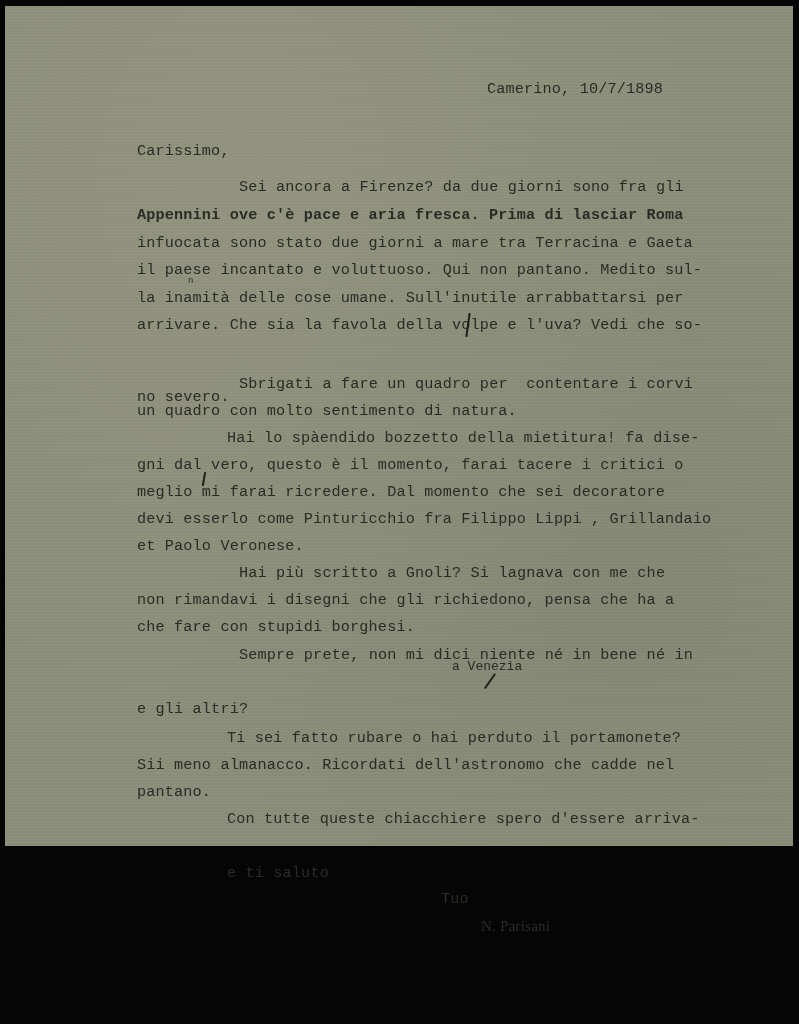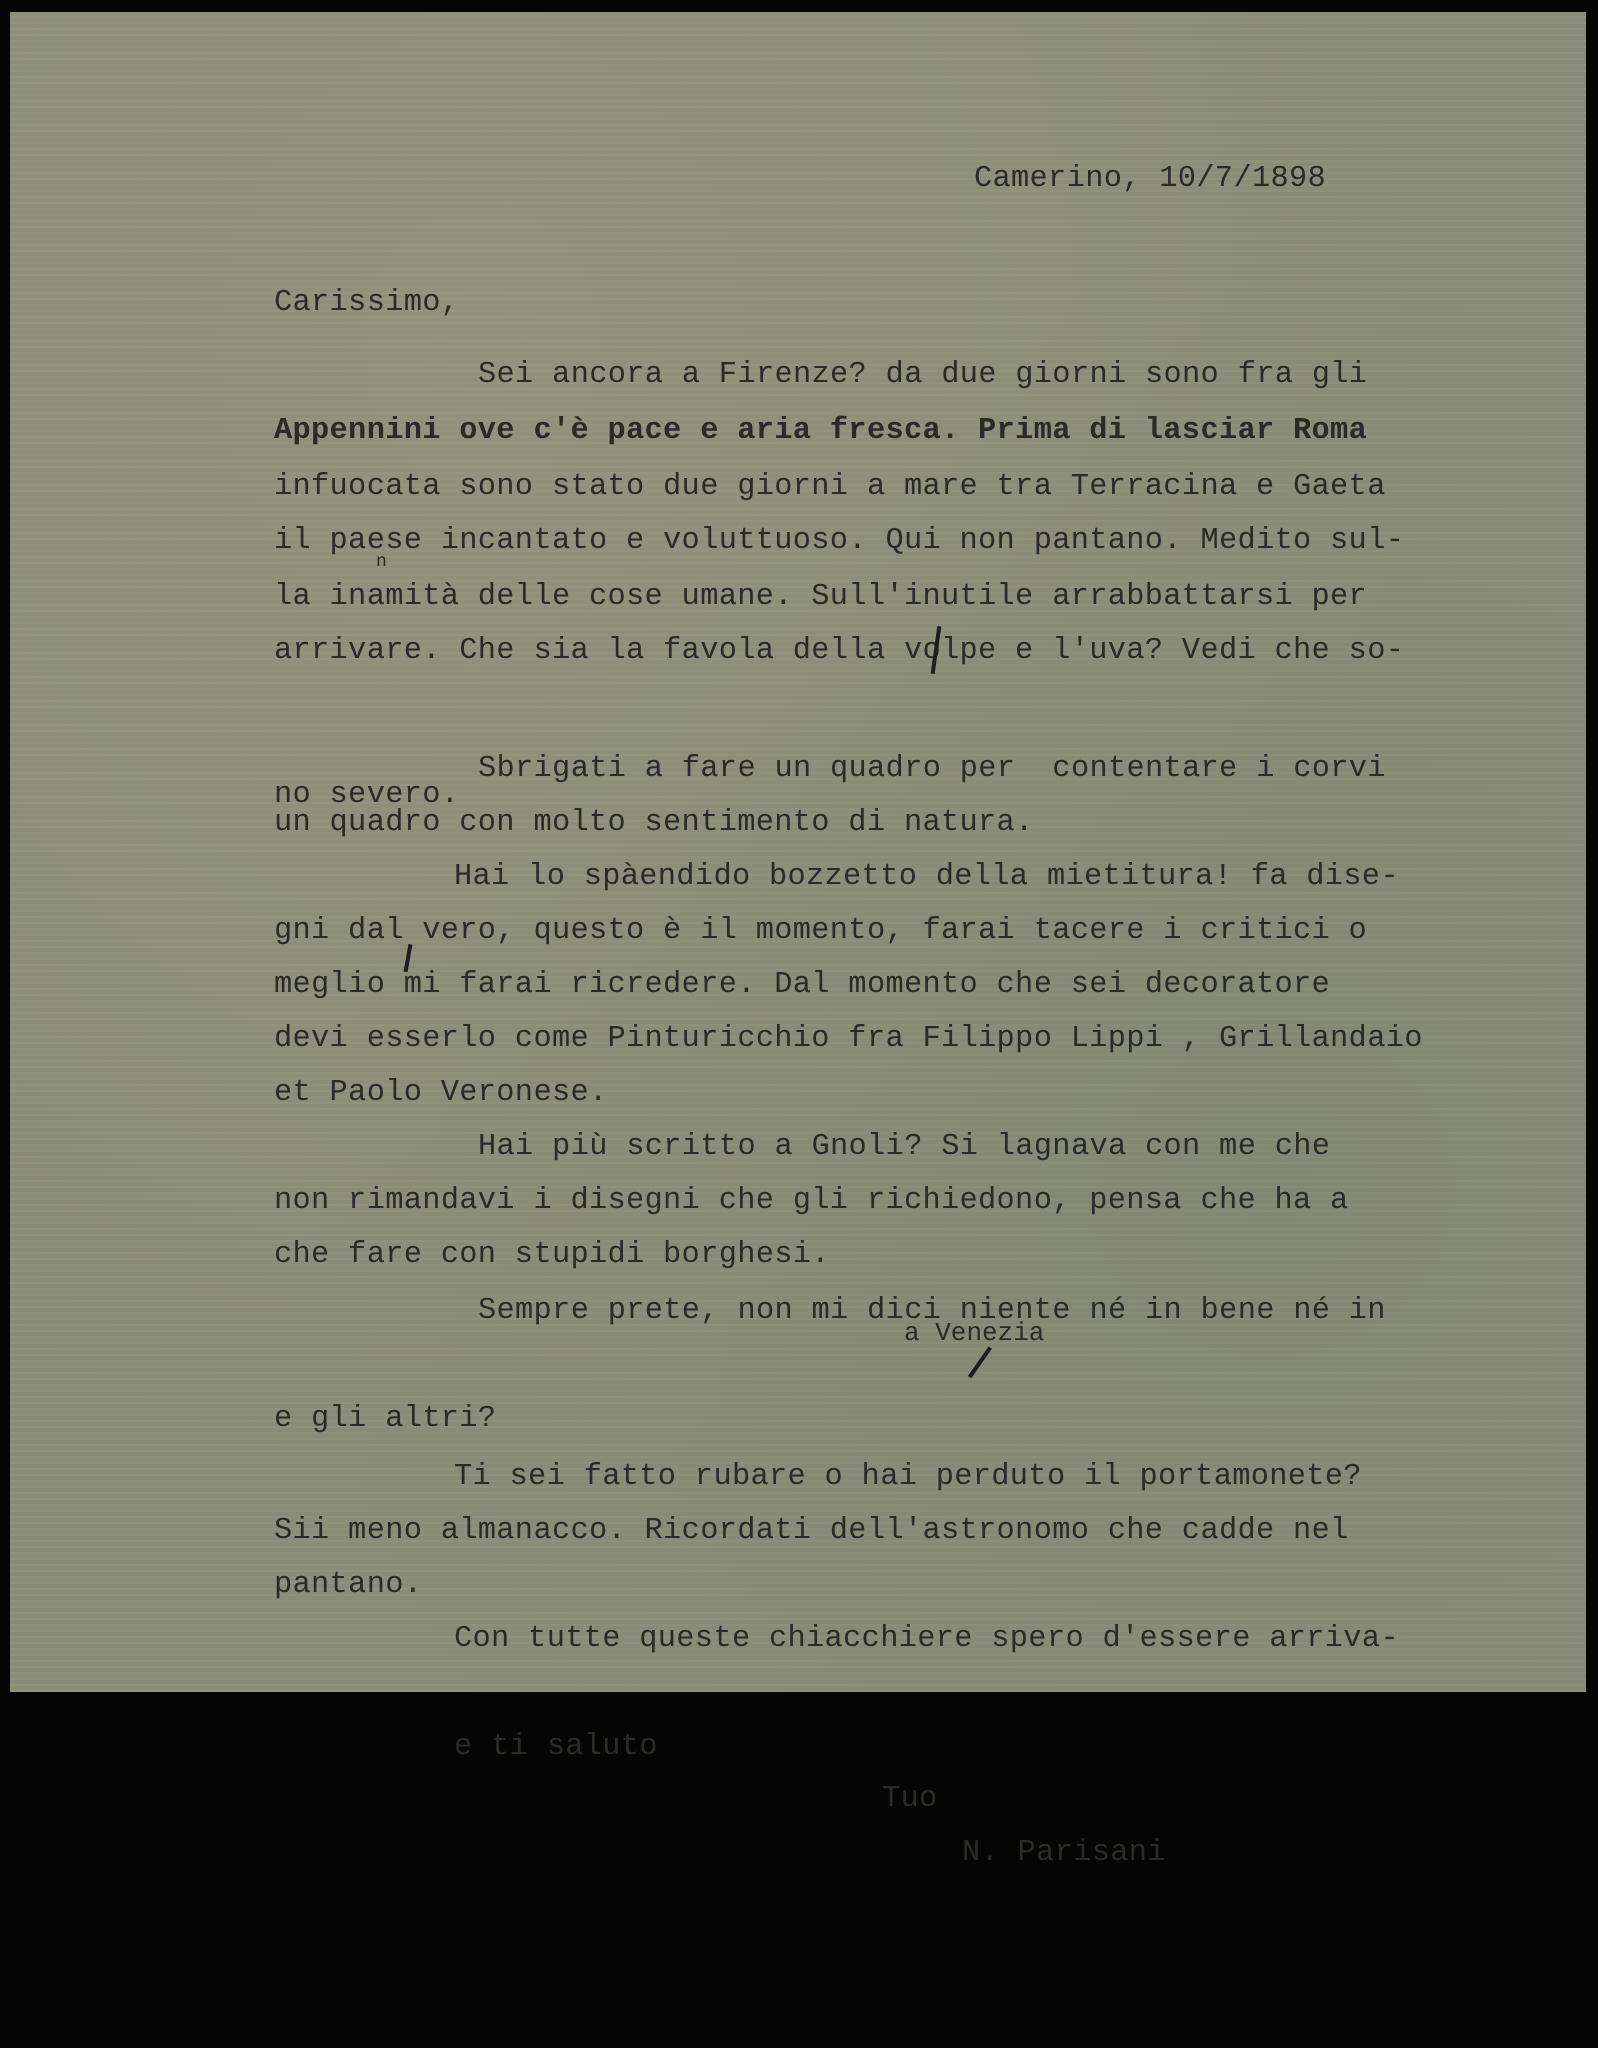--- a/index.html
+++ b/index.html
@@ -83,15 +83,15 @@
   <div class="line" style="left:132px; top:694px;">e gli altri?</div>
 
   <div class="line" style="left:222px; top:723px;">Ti sei fatto rubare o hai perduto il portamonete?</div>
   <div class="line" style="left:132px; top:750px;">Sii meno almanacco. Ricordati dell'astronomo che cadde nel</div>
   <div class="line" style="left:132px; top:777px;">pantano.</div>
 
   <div class="line" style="left:222px; top:804px;">Con tutte queste chiacchiere spero d'essere arriva-</div>
   <div class="line" style="left:222px; top:858px;">e ti saluto</div>
 
   <div class="line" style="left:436px; top:884px;">Tuo</div>
-  <div class="line" style="left:476px; top:911px;">N. Parisani</div>
+  <div class="line" style="left:476px; top:911px;font-family:Liberation Serif, serif;">N. Parisani</div>
 
 </div>
 
 </body></html>

